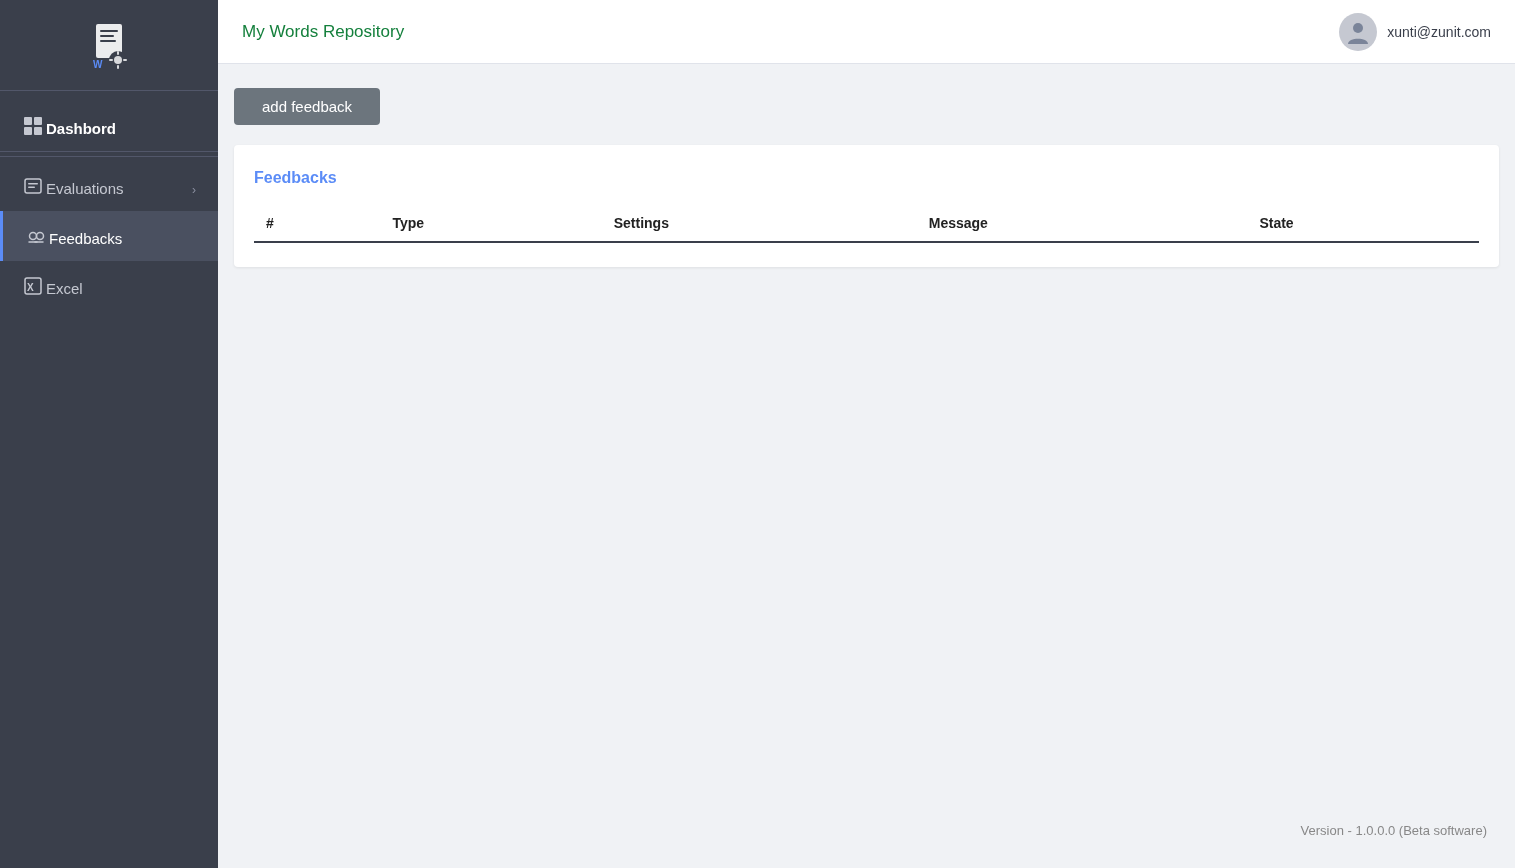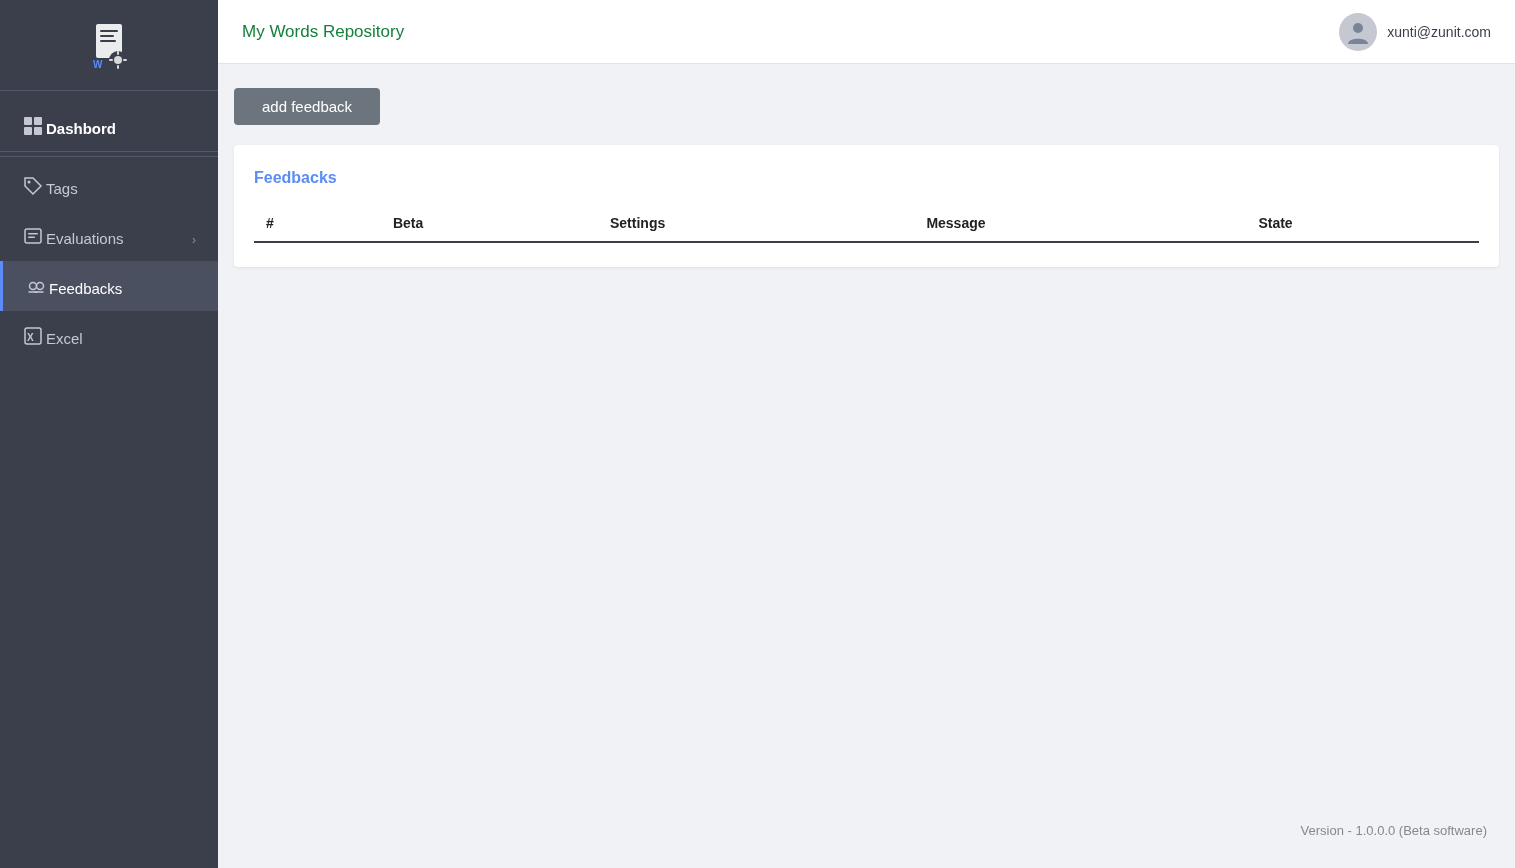--- a/index.html
+++ b/index.html
@@ -205,29 +205,20 @@
           <rect x="1" y="11" width="8" height="8" rx="1" fill="#c5c8d1"></rect>
           <rect x="11" y="11" width="8" height="8" rx="1" fill="#c5c8d1"></rect>
         </svg>
       </span>
       <span>Dashbord</span>
     </div>
 
     <div class="nav-divider"></div>
 
 
-    <div class="nav-item">
-      <span class="nav-icon">
-        <svg width="20" height="20" viewBox="0 0 20 20" fill="none">
-          <path d="M2 2 L10 2 L18 10 L10 18 L2 10 Z" stroke="#c5c8d1" stroke-width="1.5" fill="none"></path>
-          <circle cx="6" cy="6" r="1.5" fill="#c5c8d1"></circle>
-        </svg>
-      </span>
-      <span>Tags</span>
-    </div>
 
     <div class="nav-item">
       <span class="nav-icon">
         <svg width="20" height="20" viewBox="0 0 20 20" fill="none">
           <rect x="2" y="3" width="16" height="14" rx="2" stroke="#c5c8d1" stroke-width="1.5" fill="none"></rect>
           <rect x="5" y="7" width="10" height="1.5" rx="0.75" fill="#c5c8d1"></rect>
           <rect x="5" y="10.5" width="7" height="1.5" rx="0.75" fill="#c5c8d1"></rect>
         </svg>
       </span>
       <span>Evaluations</span>
@@ -280,21 +271,21 @@
 
     <button class="add-feedback-btn">add feedback</button>
 
     <div class="feedbacks-card">
       <div class="feedbacks-title">Feedbacks</div>
 
       <table class="feedback-table">
         <thead>
           <tr>
             <th>#</th>
-            <th>Beta</th>
+            <th>Type</th>
             <th>Settings</th>
             <th>Message</th>
             <th>State</th>
           </tr>
         </thead>
         <tbody>
           
         </tbody>
       </table>
     </div>

